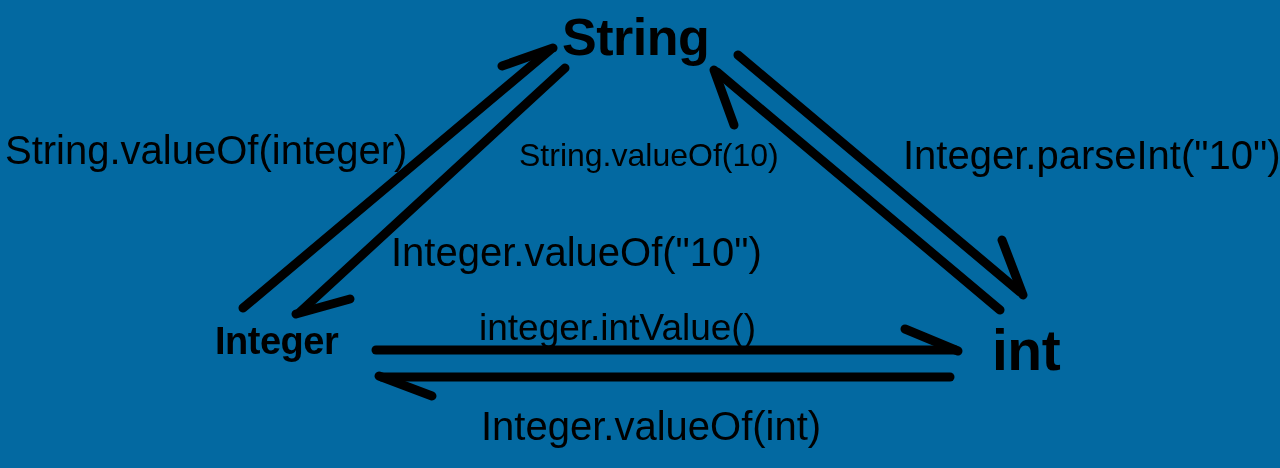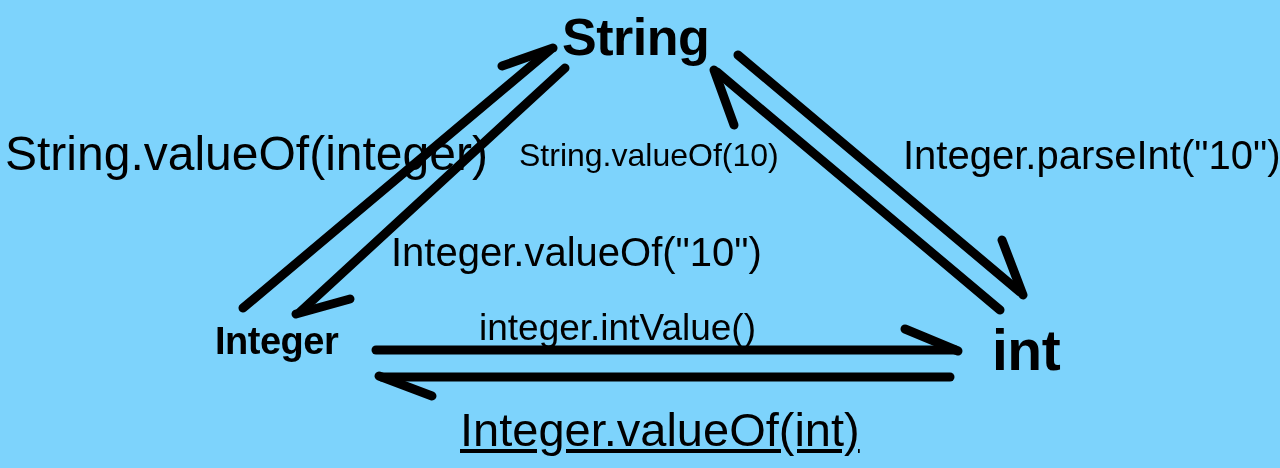--- a/index.html
+++ b/index.html
@@ -8,21 +8,21 @@
     padding: 0;
     background: #ffffff;
   }
   body {
     font-family: "Liberation Sans", sans-serif;
   }
   #diagram-root {
     position: relative;
     width: 1280px;
     height: 468px;
-    background: #7dd3fc;
+    background: #0369a1;
     overflow: hidden;
   }
   #edges-layer {
     position: absolute;
     left: 0;
     top: 0;
     width: 1280px;
     height: 468px;
   }
   .node-label {
@@ -39,26 +39,26 @@
     font-weight: normal;
     color: #000000;
     white-space: nowrap;
     line-height: 1;
   }
   
   #node-string   { left: 562px; top: 11px;  font-size: 52px; letter-spacing: -0.5px; }
   #node-integer  { left: 215px; top: 322px; font-size: 38px; letter-spacing: -0.5px; }
   #node-int      { left: 992px; top: 322px; font-size: 57px; letter-spacing: -0.5px; }
   
-  #label-string-valueof-integer { left: 5px;   top: 130px; font-size: 48px; }
+  #label-string-valueof-integer { left: 5px;   top: 130px; font-size: 40px; }
   #label-string-valueof-10      { left: 519px; top: 139px; font-size: 32px; }
   #label-integer-parseint-10    { left: 903px; top: 135px; font-size: 40px; }
   #label-integer-valueof-10str  { left: 391px; top: 232px; font-size: 40px; }
   #label-integer-intvalue       { left: 479px; top: 309px; font-size: 37px; }
-  #label-integer-valueof-int    { left: 460px; top: 406px; font-size: 47px; text-decoration: underline; }
+  #label-integer-valueof-int    { left: 481px; top: 406px; font-size: 40px; }
 </style>
 </head>
 <body>
 
 <div id="diagram-root">
 
   <svg id="edges-layer" viewBox="0 0 1280 468" width="1280" height="468" xmlns="http://www.w3.org/2000/svg">
 
     <g>
       <line x1="243" y1="308" x2="550" y2="50" stroke="#000000" stroke-width="9" stroke-linecap="round"></line>

